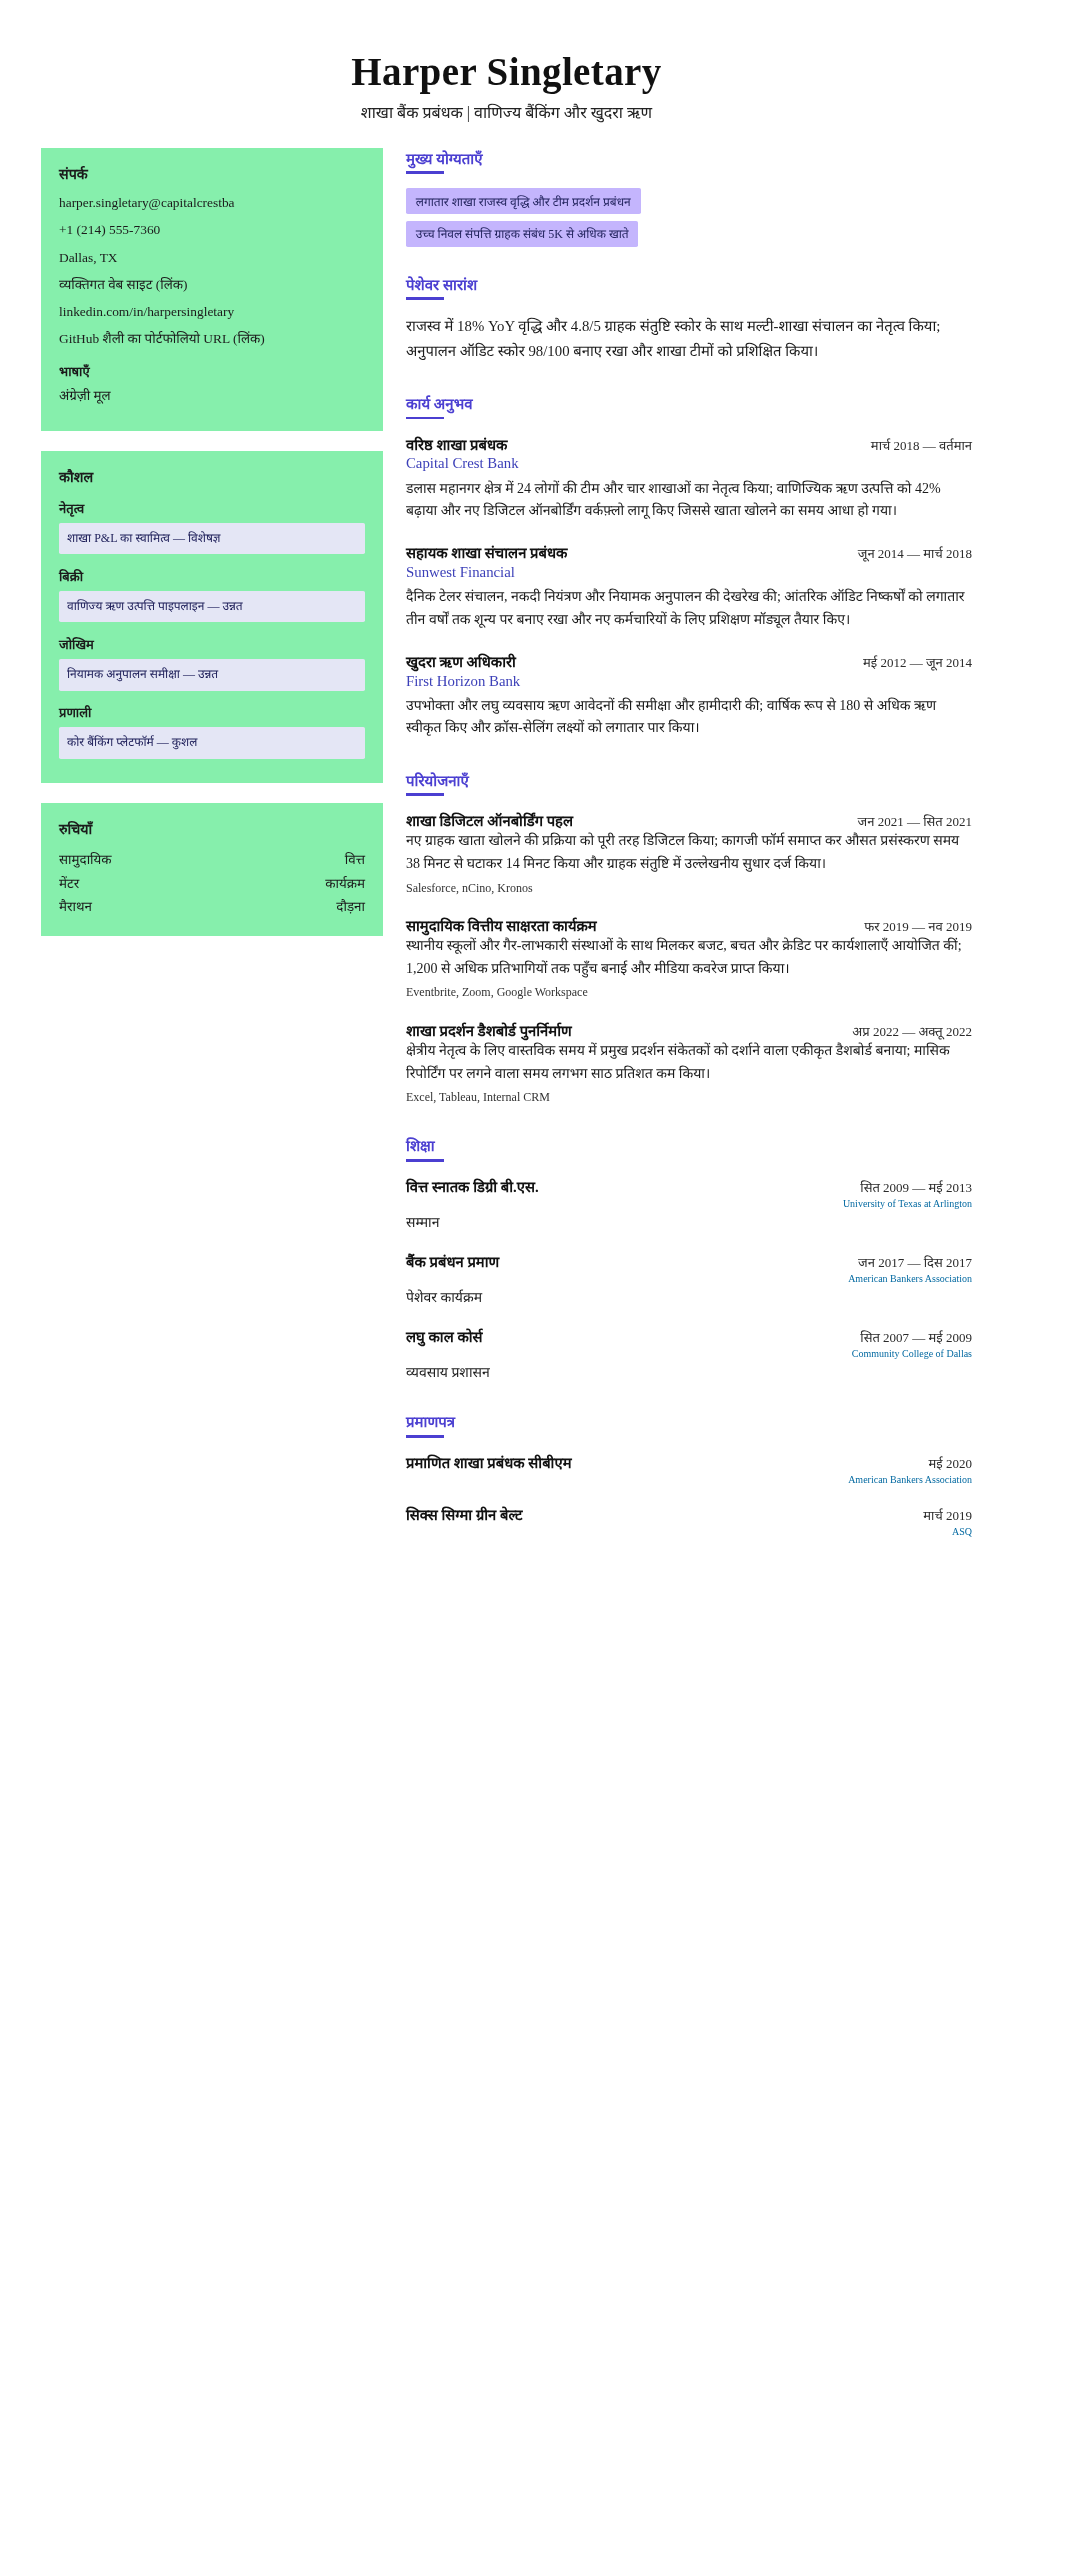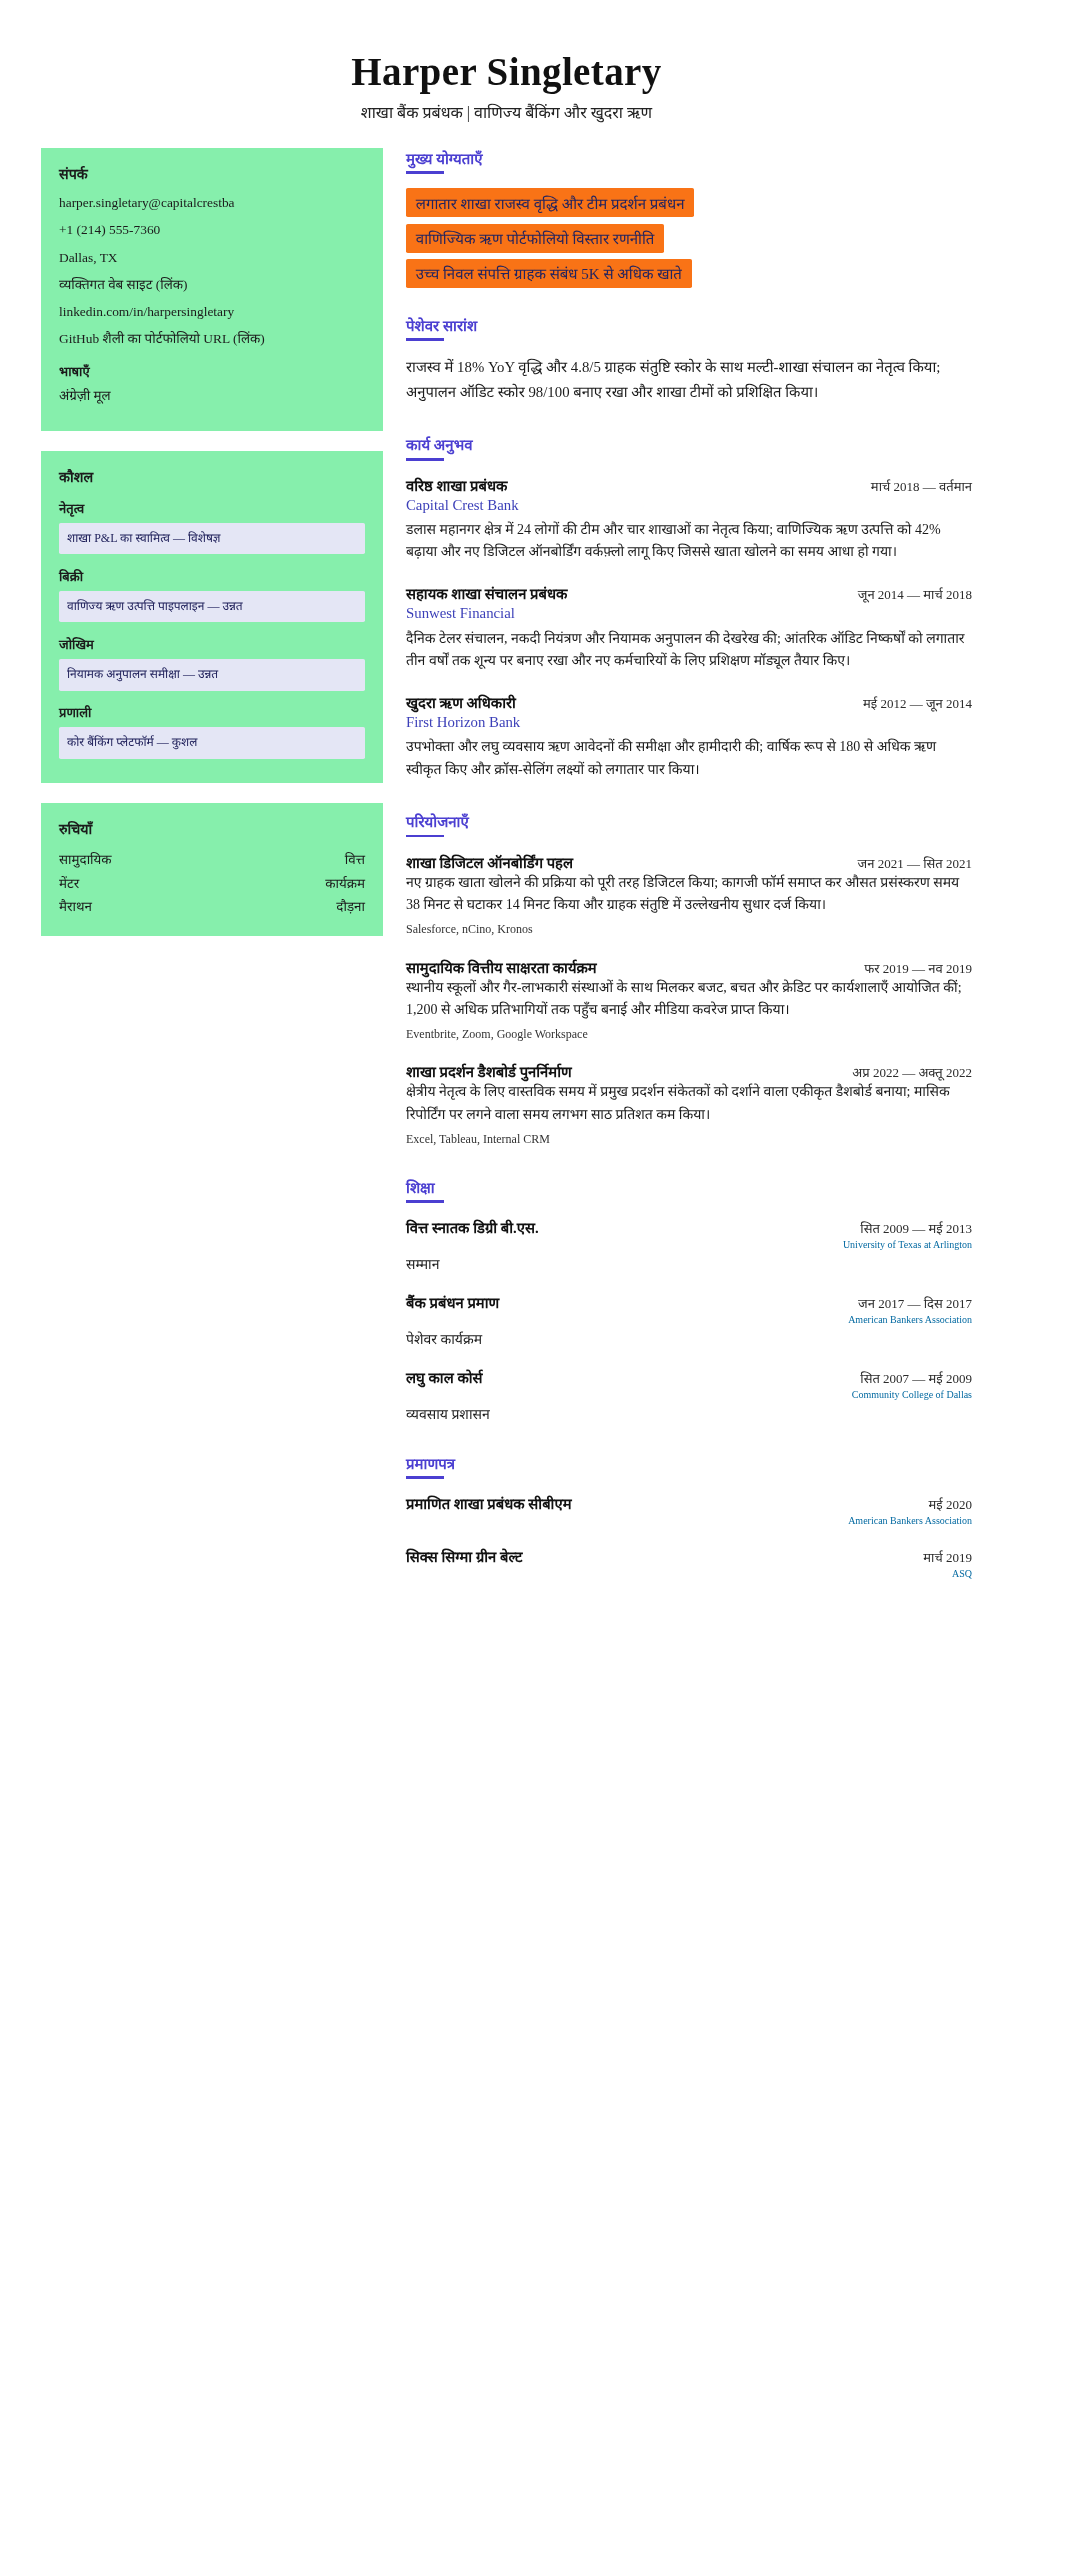--- a/index.html
+++ b/index.html
@@ -97,23 +97,23 @@
   .section-rule {
     width: 38px;
     height: 2.7px;
     background: #4b3fd1;
     margin: 0 0 14.3px 0;
   }
 
   .tag-row { margin-bottom: 6.3px; }
   .tag {
     display: inline-block;
-    background: #f97316;
+    background: #c4b5fd;
     color: #23245f;
-    font-size: 15px;
+    font-size: 12px;
     padding: 4.5px 9.8px;
     border-radius: 1.8px;
   }
 
   .summary-text {
     font-size: 14.8px;
     line-height: 1.65;
     color: #1b1b1b;
     margin: 0;
   }
@@ -227,23 +227,20 @@
 
     <div class="col-right">
 
       <div class="section">
         <div class="section-title">मुख्य योग्यताएँ</div>
         <div class="section-rule"></div>
         <div class="tag-row">
           <span class="tag">लगातार शाखा राजस्व वृद्धि और टीम प्रदर्शन प्रबंधन</span>
         </div>
         <div class="tag-row">
-          <span class="tag">वाणिज्यिक ऋण पोर्टफोलियो विस्तार रणनीति</span>
-        </div>
-        <div class="tag-row">
           <span class="tag">उच्च निवल संपत्ति ग्राहक संबंध 5K से अधिक खाते</span>
         </div>
       </div>
 
       <div class="section">
         <div class="section-title">पेशेवर सारांश</div>
         <div class="section-rule"></div>
         <p class="summary-text">राजस्व में 18% YoY वृद्धि और 4.8/5 ग्राहक संतुष्टि स्कोर के साथ मल्टी-शाखा संचालन का नेतृत्व किया; अनुपालन ऑडिट स्कोर 98/100 बनाए रखा और शाखा टीमों को प्रशिक्षित किया।</p>
       </div>
 

